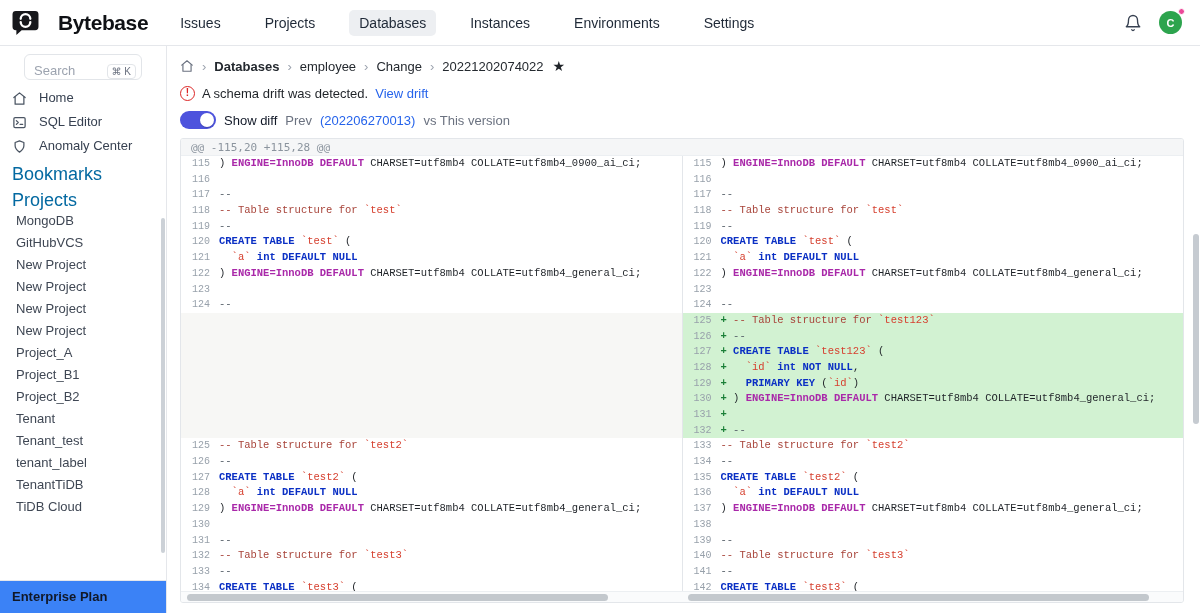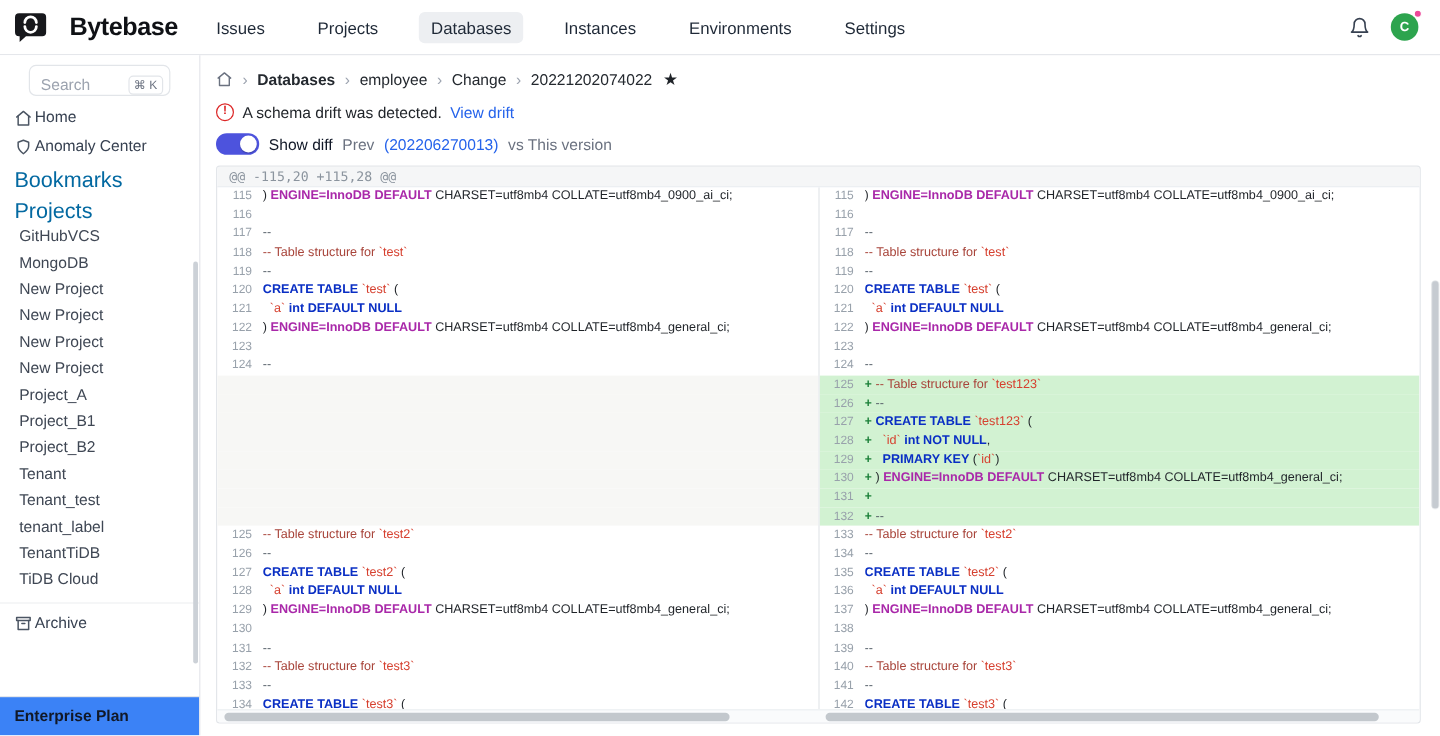--- a/index.html
+++ b/index.html
@@ -20,21 +20,21 @@
 
   
   .layout{display:flex;height:567px}
 
   
   .sidebar{width:167px;min-width:167px;border-right:1px solid #e5e7eb;display:flex;flex-direction:column;position:relative;overflow:hidden;background:#fff}
   .search-box{margin:8px 24px 6px;border:1px solid #e2e5e9;border-radius:6px;height:26px;display:flex;align-items:flex-end;padding:0 5px 0 7px;background:#fff}
   .search-box input{border:0;outline:0;flex:1;min-width:0;font-size:13px;color:#374151;font-family:inherit;background:transparent}
   .search-box input::placeholder{color:#9ca3af}
   kbd{border:1px solid #e2e5e9;border-radius:4px;font-size:10px;color:#6b7280;padding:1px 4px;font-family:inherit;white-space:nowrap}
-  .side-item{display:flex;align-items:center;gap:2px;padding:4px 12px;font-size:13px;color:#374151;cursor:pointer;line-height:16px}
+  .side-item{display:flex;align-items:center;gap:12px;padding:4px 12px;font-size:13px;color:#374151;cursor:pointer;line-height:16px}
   .sicon{width:15px;height:15px;color:#4b5563;display:flex;flex:none}
   .sicon svg{width:15px;height:15px}
   .section-label{padding:8px 12px 2px;font-size:18px;color:#0369a1;line-height:16px}
   .proj-item{padding:3px 12px 3px 16px;font-size:13px;color:#3f4754;line-height:16px;cursor:pointer;white-space:nowrap}
   .archive-wrap{border-top:1px solid #eef0f2;margin-top:8px;padding-top:4px}
   .plan{margin-top:auto;border-top:1px solid #e5e7eb;padding:8px 12px;font-size:13px;font-weight:700;color:#111827;line-height:16px;background:#3b82f6}
   .side-scrollbar{position:absolute;top:172px;right:1px;width:4px;height:335px;background:#ccd1d7;border-radius:2px;cursor:pointer}
 
   
   .main{flex:1;display:flex;flex-direction:column;padding:10px 16px 10px 13px;min-width:0;position:relative}
@@ -55,21 +55,21 @@
   .knob{position:absolute;top:2px;right:2px;width:14px;height:14px;border-radius:50%;background:#fff;box-shadow:0 1px 1px rgba(0,0,0,.2)}
   .toggle-label{font-weight:400;color:#111827}
   .muted{color:#6b7280}
 
   
   .diff{flex:1;margin-top:8px;border:1px solid #e3e6ea;border-radius:3px;display:flex;flex-direction:column;min-height:0;overflow:hidden;background:#fff}
   .hunk{height:17px;background:#f5f6f7;color:#8b949e;font:11px/17px "DejaVu Sans Mono",monospace;padding:0 10px;border-bottom:1px solid #eceff2;white-space:pre}
   .panes{flex:1;display:flex;min-height:0;overflow:hidden}
   .pane{flex:1;min-width:0;overflow:hidden}
   .pane.right{border-left:1px solid #e3e6ea}
-  .row{display:flex;height:15.7px;line-height:15.7px;font-family:Liberation Sans, sans-serif;font-size:10.5px;white-space:pre}
+  .row{display:flex;height:15.7px;line-height:15.7px;font-family:Liberation Mono, monospace;font-size:10.5px;white-space:pre}
   .num{width:38px;min-width:38px;text-align:right;padding-right:9px;color:#98a1ab;font-size:10px}
   .code{flex:1;overflow:hidden}
   .row.add{background:var(--added-bg,#d2f2d2)}
   .row.gap{background:#f7f7f5}
   .tok-p{color:#1f2328}
   .tok-k{color:#0a2fc4;font-weight:700}
   .tok-i{color:#d6402f}
   .tok-m{color:#a928a9;font-weight:700}
   .tok-c{color:#a8443a}
   .tok-d{color:#57606a}
@@ -130,58 +130,56 @@
         <svg viewBox="0 0 24 24" fill="none" stroke="currentColor" stroke-width="2" stroke-linecap="round" stroke-linejoin="round">
             <path d="M3 10.5 12 3l9 7.5"></path>
             <path d="M5 9.5V21h14V9.5"></path>
           </svg>
       </span>
       <span>Home</span>
     </div>
     <div class="side-item">
       <span class="sicon">
         <svg viewBox="0 0 24 24" fill="none" stroke="currentColor" stroke-width="2" stroke-linecap="round" stroke-linejoin="round">
+            <rect x="3" y="4" width="18" height="16" rx="2"></rect>
+            <path d="m7 9 3 3-3 3"></path>
+            <path d="M13 15h4"></path>
+          </svg>
+      </span>
+      <span>SQL Editor</span>
+    </div>
+    <div class="side-item">
+      <span class="sicon">
+        <svg viewBox="0 0 24 24" fill="none" stroke="currentColor" stroke-width="2" stroke-linecap="round" stroke-linejoin="round">
             <path d="M12 3l7 2.6v5.2c0 5-3.5 7.7-7 10.2-3.5-2.5-7-5.2-7-10.2V5.6z"></path>
           </svg>
       </span>
       <span>Anomaly Center</span>
     </div>
 
     <div class="section-label">Bookmarks</div>
     <div class="section-label">Projects</div>
 
     <div>
+        <div class="proj-item">MongoDB</div>
         <div class="proj-item">GitHubVCS</div>
-        <div class="proj-item">MongoDB</div>
         <div class="proj-item">New Project</div>
         <div class="proj-item">New Project</div>
         <div class="proj-item">New Project</div>
         <div class="proj-item">New Project</div>
         <div class="proj-item">Project_A</div>
         <div class="proj-item">Project_B1</div>
         <div class="proj-item">Project_B2</div>
         <div class="proj-item">Tenant</div>
         <div class="proj-item">Tenant_test</div>
         <div class="proj-item">tenant_label</div>
         <div class="proj-item">TenantTiDB</div>
         <div class="proj-item">TiDB Cloud</div>
       </div>
 
-    <div class="archive-wrap">
-      <div class="side-item">
-        <span class="sicon">
-          <svg viewBox="0 0 24 24" fill="none" stroke="currentColor" stroke-width="2" stroke-linecap="round" stroke-linejoin="round">
-              <rect x="3" y="4" width="18" height="4"></rect>
-              <path d="M5 8v12h14V8"></path>
-              <path d="M10 12h4"></path>
-            </svg>
-        </span>
-        <span>Archive</span>
-      </div>
-    </div>
 
     <div class="side-scrollbar"></div>
     <div class="plan">Enterprise Plan</div>
   </aside>
 
   <main class="main">
 
     <div class="breadcrumb">
       <span class="bc-home">
         <svg viewBox="0 0 24 24" fill="none" stroke="currentColor" stroke-width="2" stroke-linecap="round" stroke-linejoin="round">

